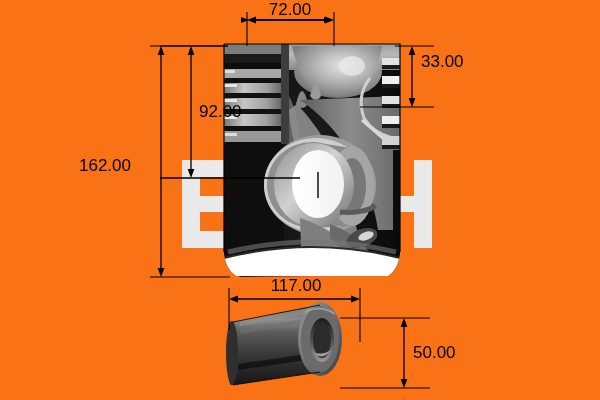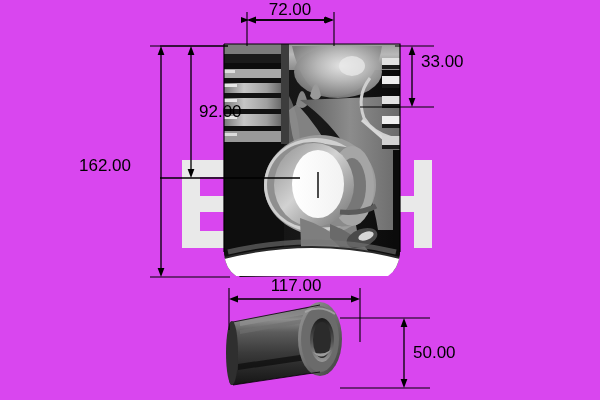--- a/index.html
+++ b/index.html
@@ -4,21 +4,21 @@
 <style>
   html, body {
     margin: 0;
     padding: 0;
     background: #ffffff;
   }
   #canvas {
     position: relative;
     width: 600px;
     height: 400px;
-    background: #d946ef;
+    background: #f97316;
     font-family: "Liberation Sans", sans-serif;
     overflow: hidden;
   }
   #drawing {
     position: absolute;
     left: 0;
     top: 0;
     width: 600px;
     height: 400px;
   }

